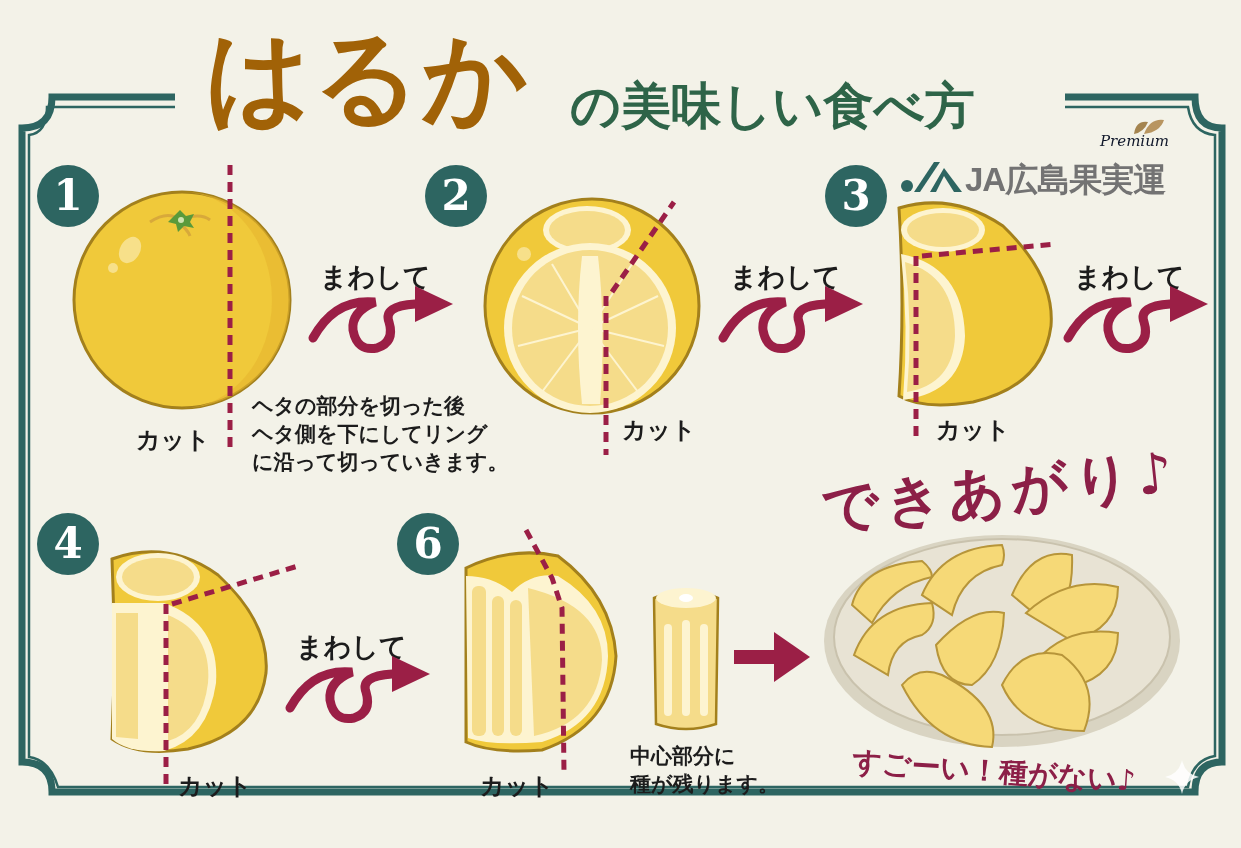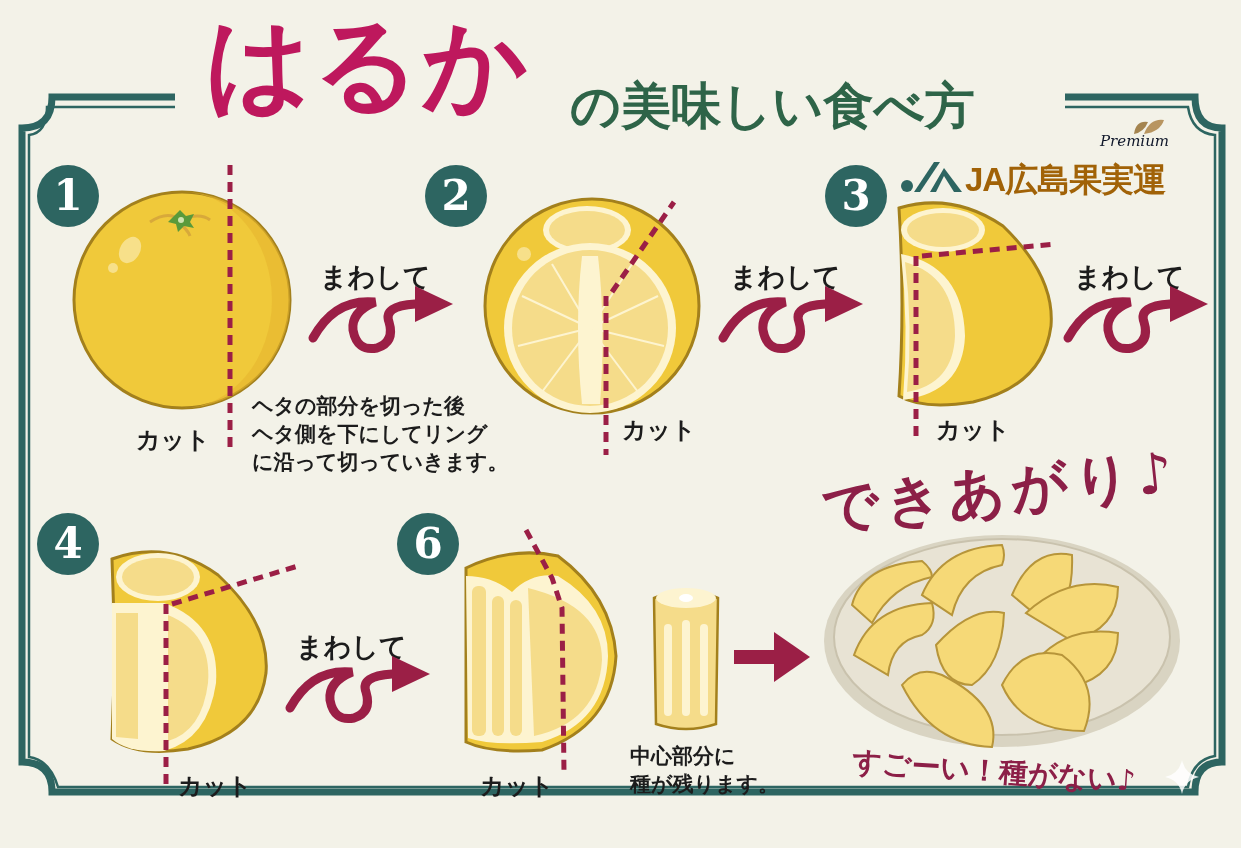--- a/index.html
+++ b/index.html
@@ -5,40 +5,40 @@
   html, body { margin: 0; padding: 0; }
   body {
     width: 1241px; height: 848px; overflow: hidden;
     background: #f3f2e8;
     font-family: "DejaVu Sans", "Liberation Sans", sans-serif;
     position: relative;
   }
   .abs { position: absolute; }
   svg.frame { position: absolute; left: 0; top: 0; }
   .title-main {
-    left: 205px; top: 12px;
-    font-family: Liberation Sans, sans-serif;
+    left: 205px; top: 26px;
+    font-family: Liberation Serif, serif;
     font-weight: bold; font-size: 104px; line-height: 1;
-    color: #be185d; letter-spacing: 2px; white-space: nowrap;
+    color: #a16207; letter-spacing: 2px; white-space: nowrap;
   }
   .title-sub {
     left: 570px; top: 68px;
     font-family: "DejaVu Serif", "Liberation Serif", serif;
     font-weight: bold; font-size: 50px; line-height: 1;
     color: #2e6448; white-space: nowrap; margin-top: 13px;
   }
   .premium {
     left: 1100px; top: 132px;
     font-family: "DejaVu Serif", "Liberation Serif", serif;
     font-style: italic; font-size: 15px; color: #0f172a;
   }
   .ja-brand {
     left: 965px; top: 158px;
     font-family: "Liberation Sans", sans-serif;
-    font-weight: bold; font-size: 33px; color: #a16207; white-space: nowrap; letter-spacing: -1px;
+    font-weight: bold; font-size: 33px; color: #737373; white-space: nowrap; letter-spacing: -1px;
   }
   .badge {
     width: 62px; height: 62px; border-radius: 50%;
     background: #2d6561; color: #fff;
     font-family: "DejaVu Serif", "Liberation Serif", serif;
     font-weight: bold; font-size: 42px; line-height: 62px; text-align: center;
   }
   .label {
     font-family: "DejaVu Sans", sans-serif; font-weight: bold;
     color: #1c1c1c; white-space: nowrap;

